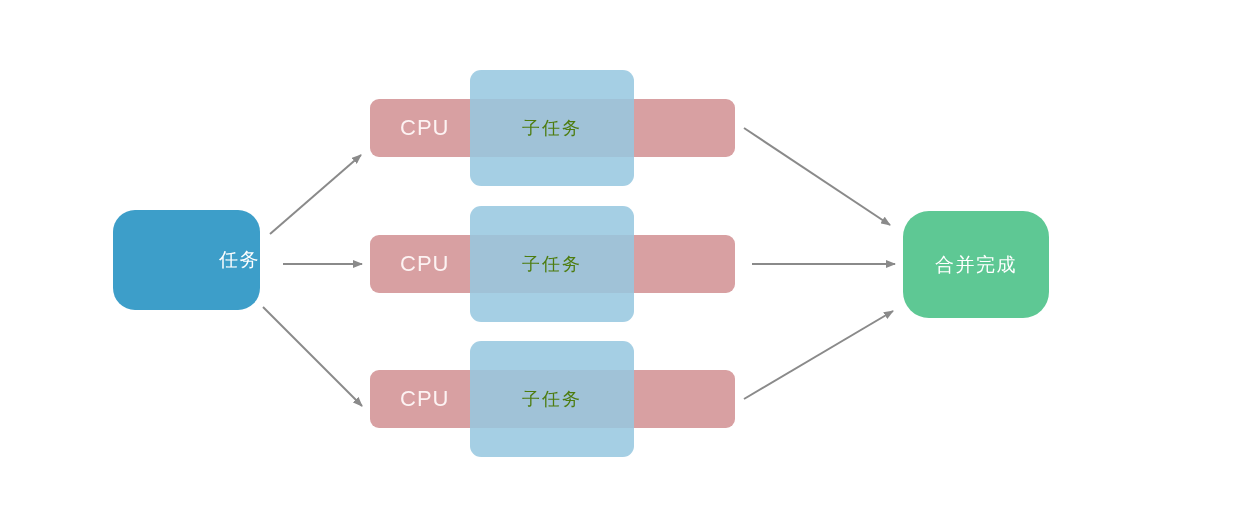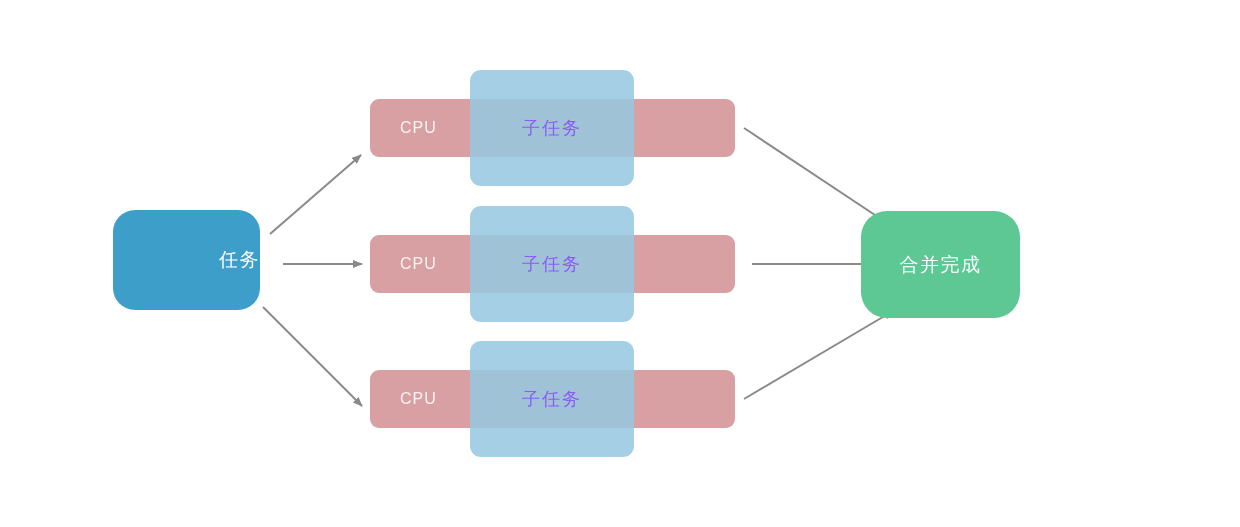--- a/index.html
+++ b/index.html
@@ -41,23 +41,23 @@
   .node-task {
     left: 113px;
     top: 210px;
     width: 147px;
     height: 100px;
     background: #3d9ec9;
     border-radius: 22px;
     justify-content: flex-end;
   }
   .node-merge {
-    left: 861px;
+    left: 903px;
     top: 211px;
-    width: 159px;
+    width: 146px;
     height: 107px;
     background: #5ec894;
     border-radius: 26px;
   }
 
   
   .row {
     position: absolute;
     left: 0;
     width: 1240px;
@@ -78,38 +78,38 @@
     box-sizing: border-box;
   }
   .cpu-label {
     position: absolute;
     left: 30px;
     top: 0;
     height: 58px;
     display: flex;
     align-items: center;
     color: #fdf3f3;
-    font-size: 16px;
+    font-size: 22px;
     letter-spacing: 1px;
   }
   .subtask-box {
     position: absolute;
     left: 470px;
     top: 12px;
     width: 164px;
     height: 116px;
     background: rgba(150, 199, 223, 0.86);
     border-radius: 11px;
     display: flex;
     align-items: center;
     justify-content: center;
     box-sizing: border-box;
   }
   .subtask-label {
-    color: #8b5cf6;
+    color: #4d7c0f;
     font-size: 18px;
     letter-spacing: 2px;
   }
 </style>
 </head>
 <body>
 
 <div id="canvas">
 
   <svg id="arrow-layer" viewBox="0 0 1240 527" width="1240" height="527">

